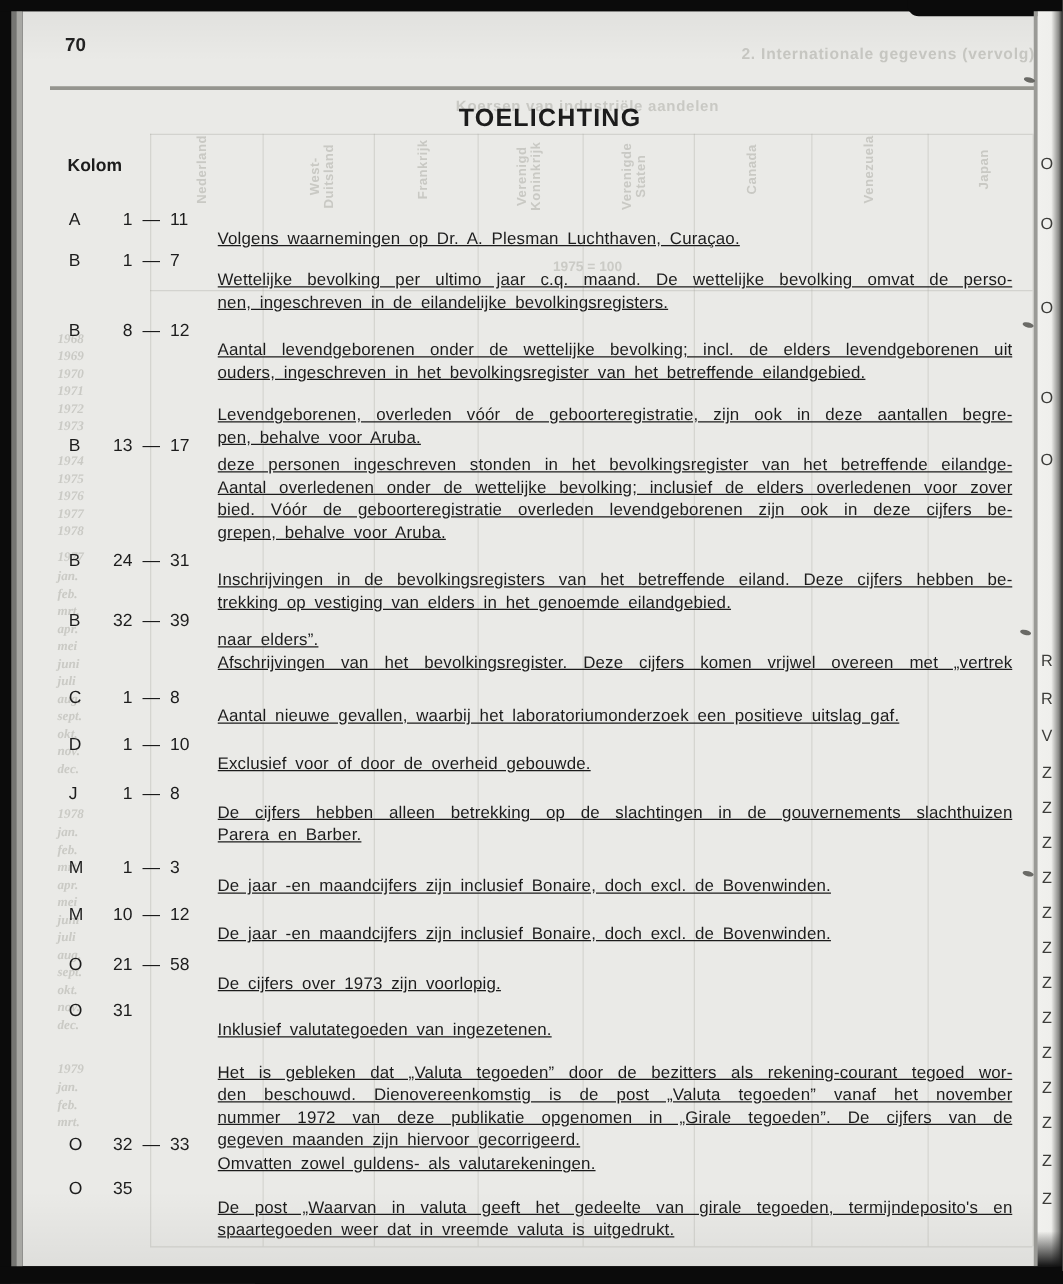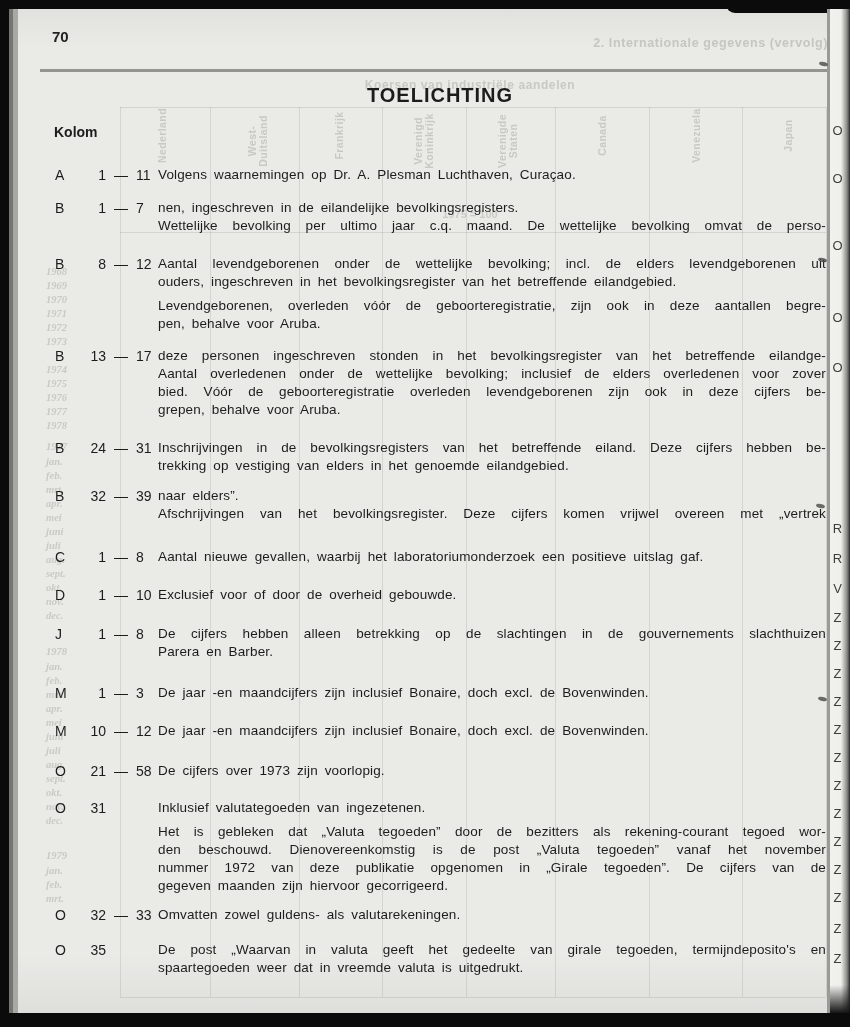--- a/index.html
+++ b/index.html
@@ -53,21 +53,21 @@
   .title{position:absolute;left:120px;top:84px;width:640px;text-align:center;
     font-size:20px;font-weight:bold;letter-spacing:1px;}
   .kolom{position:absolute;left:54px;top:124px;font-size:14px;font-weight:bold;}
   .entries{position:absolute;left:0;top:0;width:850px;height:1027px;}
   .entry{position:absolute;left:0;width:850px;font-size:13.5px;}
   .e-letter{position:absolute;left:55px;top:0;line-height:18px;font-size:14px;}
   .e-n1{position:absolute;left:76px;top:0;width:30px;text-align:right;line-height:18px;font-size:14px;}
   .e-dash{position:absolute;left:108px;top:0;width:26px;text-align:center;line-height:18px;font-size:14px;}
   .e-n2{position:absolute;left:136px;top:0;width:32px;text-align:left;line-height:18px;font-size:14px;}
   .e-text{position:absolute;left:158px;top:0;width:668px;}
-  .para{margin:0;}
+  .para{margin:16px;text-decoration:underline;}
   .para + .para{margin-top:6px;}
   .line{height:18px;line-height:18px;overflow:hidden;word-spacing:3px;letter-spacing:.15px;
     text-align:left;}
   .line.j{text-align:justify;}
   .line.j::after{content:"";display:inline-block;width:100%;height:0;}
 </style>
 </head>
 <body>
 
 <div class="scan">
@@ -167,22 +167,22 @@
           </div>
         </div>
       </div>
       <div class="entry" style="top: 199px;">
         <div class="e-letter">B</div>
         <div class="e-n1">1</div>
         <div class="e-dash">—</div>
         <div class="e-n2">7</div>
         <div class="e-text">
           <div class="para">
+            <div class="line j">Wettelijke bevolking per ultimo jaar c.q. maand. De wettelijke bevolking omvat de perso-</div>
             <div class="line">nen, ingeschreven in de eilandelijke bevolkingsregisters.</div>
-            <div class="line j">Wettelijke bevolking per ultimo jaar c.q. maand. De wettelijke bevolking omvat de perso-</div>
           </div>
         </div>
       </div>
       <div class="entry" style="top: 255px;">
         <div class="e-letter">B</div>
         <div class="e-n1">8</div>
         <div class="e-dash">—</div>
         <div class="e-n2">12</div>
         <div class="e-text">
           <div class="para">

